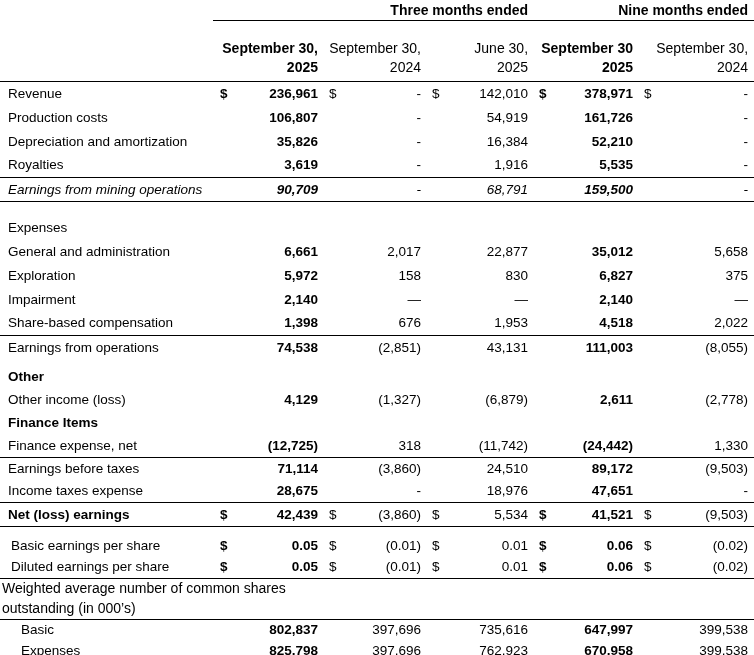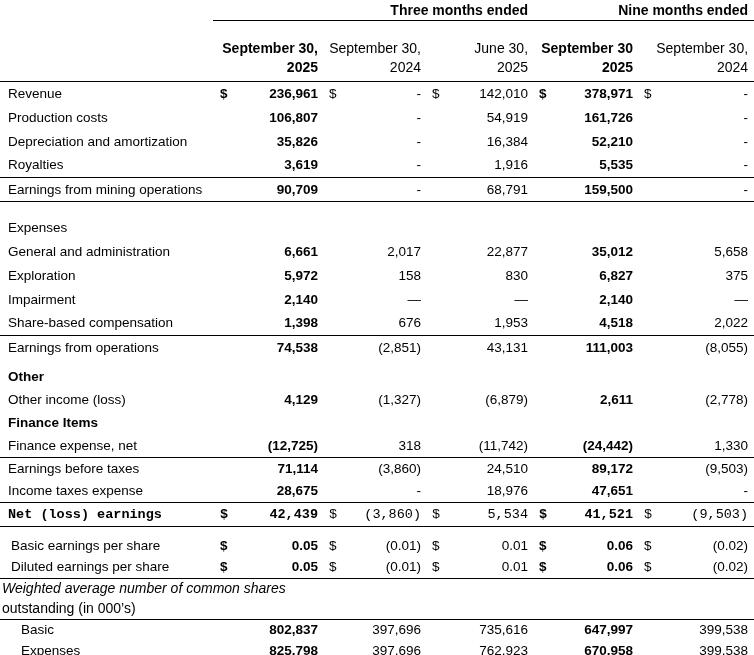--- a/index.html
+++ b/index.html
@@ -123,21 +123,21 @@
         <td class="val cb">3,619</td>
         <td class="dollar"></td>
         <td class="val">-</td>
         <td class="dollar"></td>
         <td class="val">1,916</td>
         <td class="dollar cb"></td>
         <td class="val cb">5,535</td>
         <td class="dollar"></td>
         <td class="val lastcol">-</td>
       </tr>
-      <tr class="rb" style="height: 24px;">
+      <tr class="rb" style="height: 24px; font-style: italic;">
         <td class="lbl">Earnings from mining operations</td>
         <td class="dollar cb"></td>
         <td class="val cb">90,709</td>
         <td class="dollar"></td>
         <td class="val">-</td>
         <td class="dollar"></td>
         <td class="val">68,791</td>
         <td class="dollar cb"></td>
         <td class="val cb">159,500</td>
         <td class="dollar"></td>
@@ -268,21 +268,21 @@
         <td class="val cb">28,675</td>
         <td class="dollar"></td>
         <td class="val">-</td>
         <td class="dollar"></td>
         <td class="val">18,976</td>
         <td class="dollar cb"></td>
         <td class="val cb">47,651</td>
         <td class="dollar"></td>
         <td class="val lastcol">-</td>
       </tr>
-      <tr class="rb" style="height: 24px; font-family: Liberation Mono, monospace;">
+      <tr class="rb" style="height: 24px;">
         <td class="lbl b">Net (loss) earnings</td>
         <td class="dollar cb">$</td>
         <td class="val cb">42,439</td>
         <td class="dollar">$</td>
         <td class="val">(3,860)</td>
         <td class="dollar">$</td>
         <td class="val">5,534</td>
         <td class="dollar cb">$</td>
         <td class="val cb">41,521</td>
         <td class="dollar">$</td>
@@ -310,21 +310,21 @@
         <td class="val cb">0.05</td>
         <td class="dollar">$</td>
         <td class="val">(0.01)</td>
         <td class="dollar">$</td>
         <td class="val">0.01</td>
         <td class="dollar cb">$</td>
         <td class="val cb">0.06</td>
         <td class="dollar">$</td>
         <td class="val lastcol">(0.02)</td>
       </tr>
-      <tr style="height: 19px; font-style: italic;">
+      <tr style="height: 19px;">
         <td colspan="11" class="note">Weighted average number of common shares</td>
       </tr>
       <tr class="rb" style="height: 22px;">
         <td colspan="11" class="note">outstanding (in 000’s)</td>
       </tr>
       <tr style="height: 21px;">
         <td class="lbl ind2">Basic</td>
         <td class="dollar cb"></td>
         <td class="val cb">802,837</td>
         <td class="dollar"></td>

